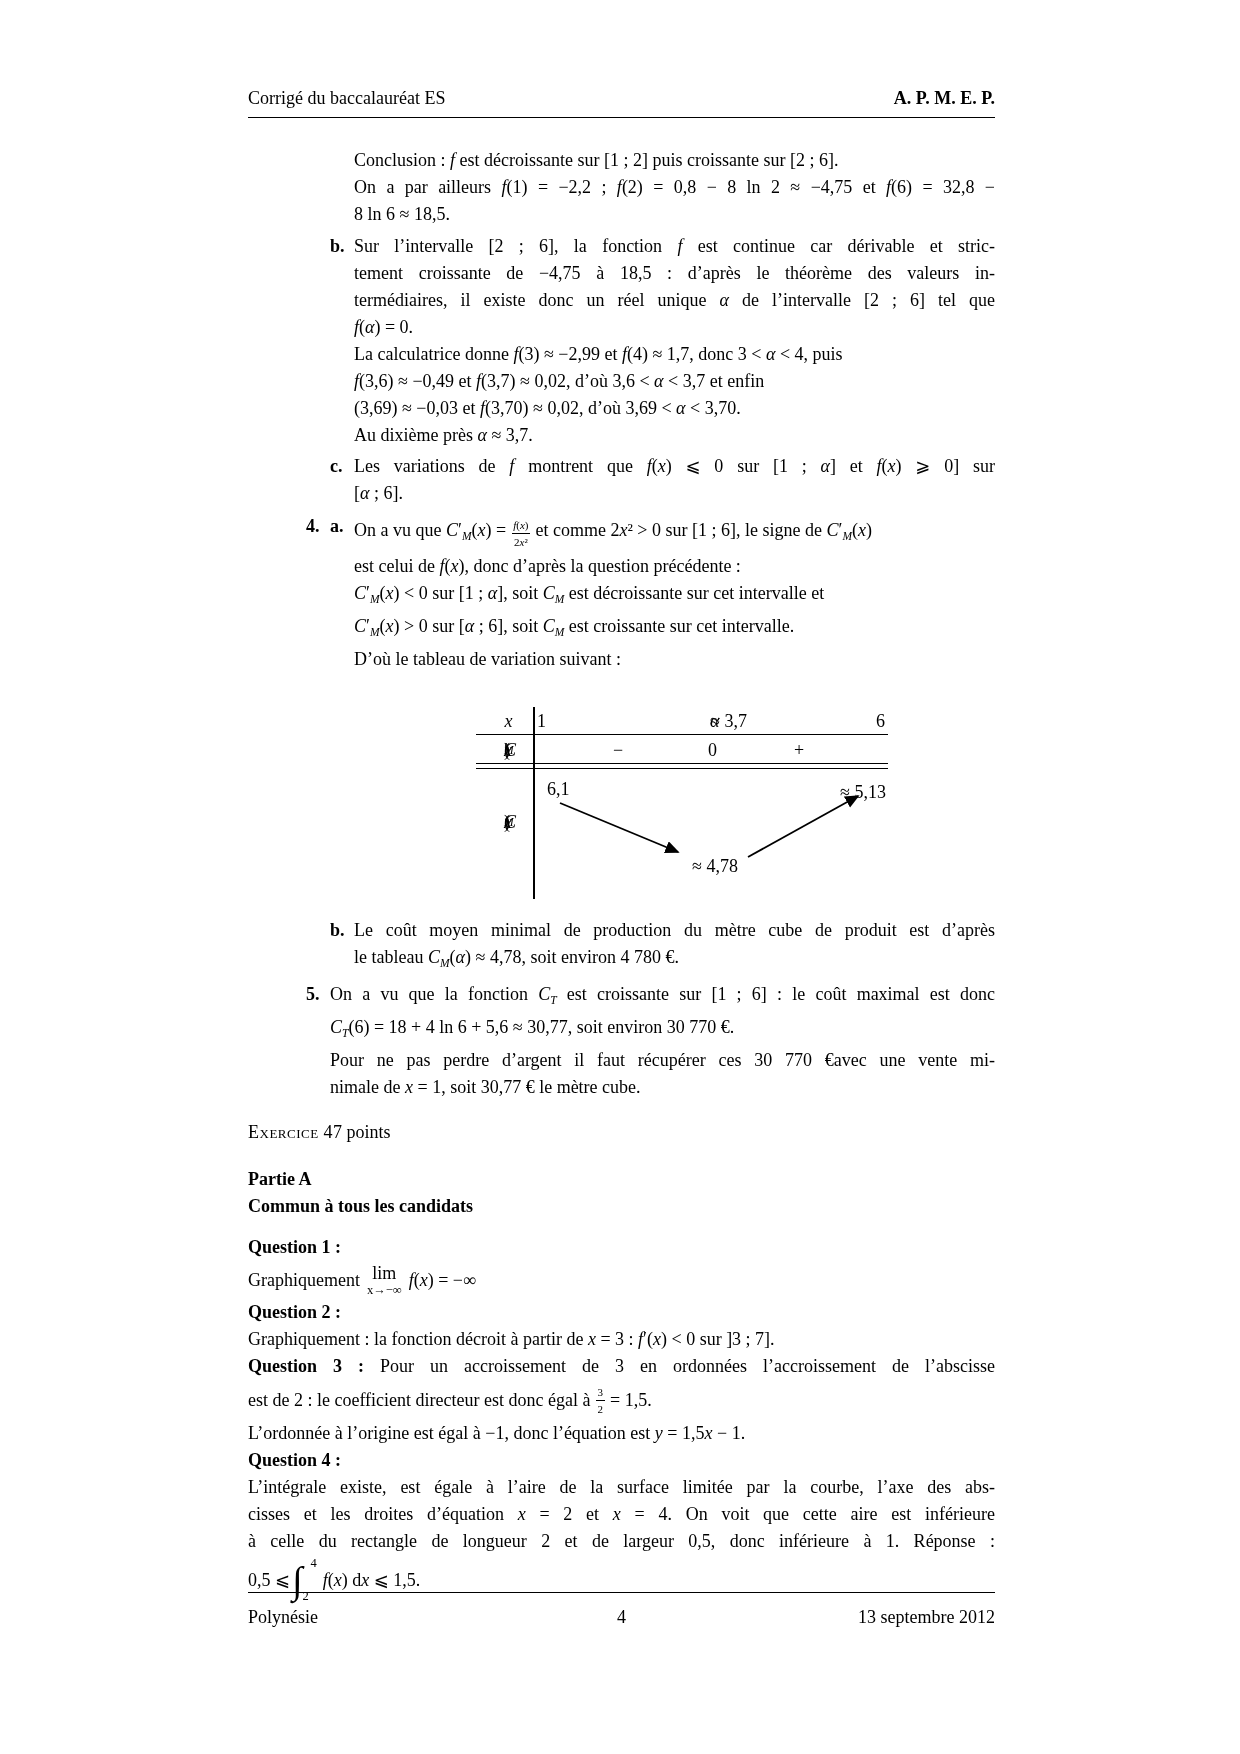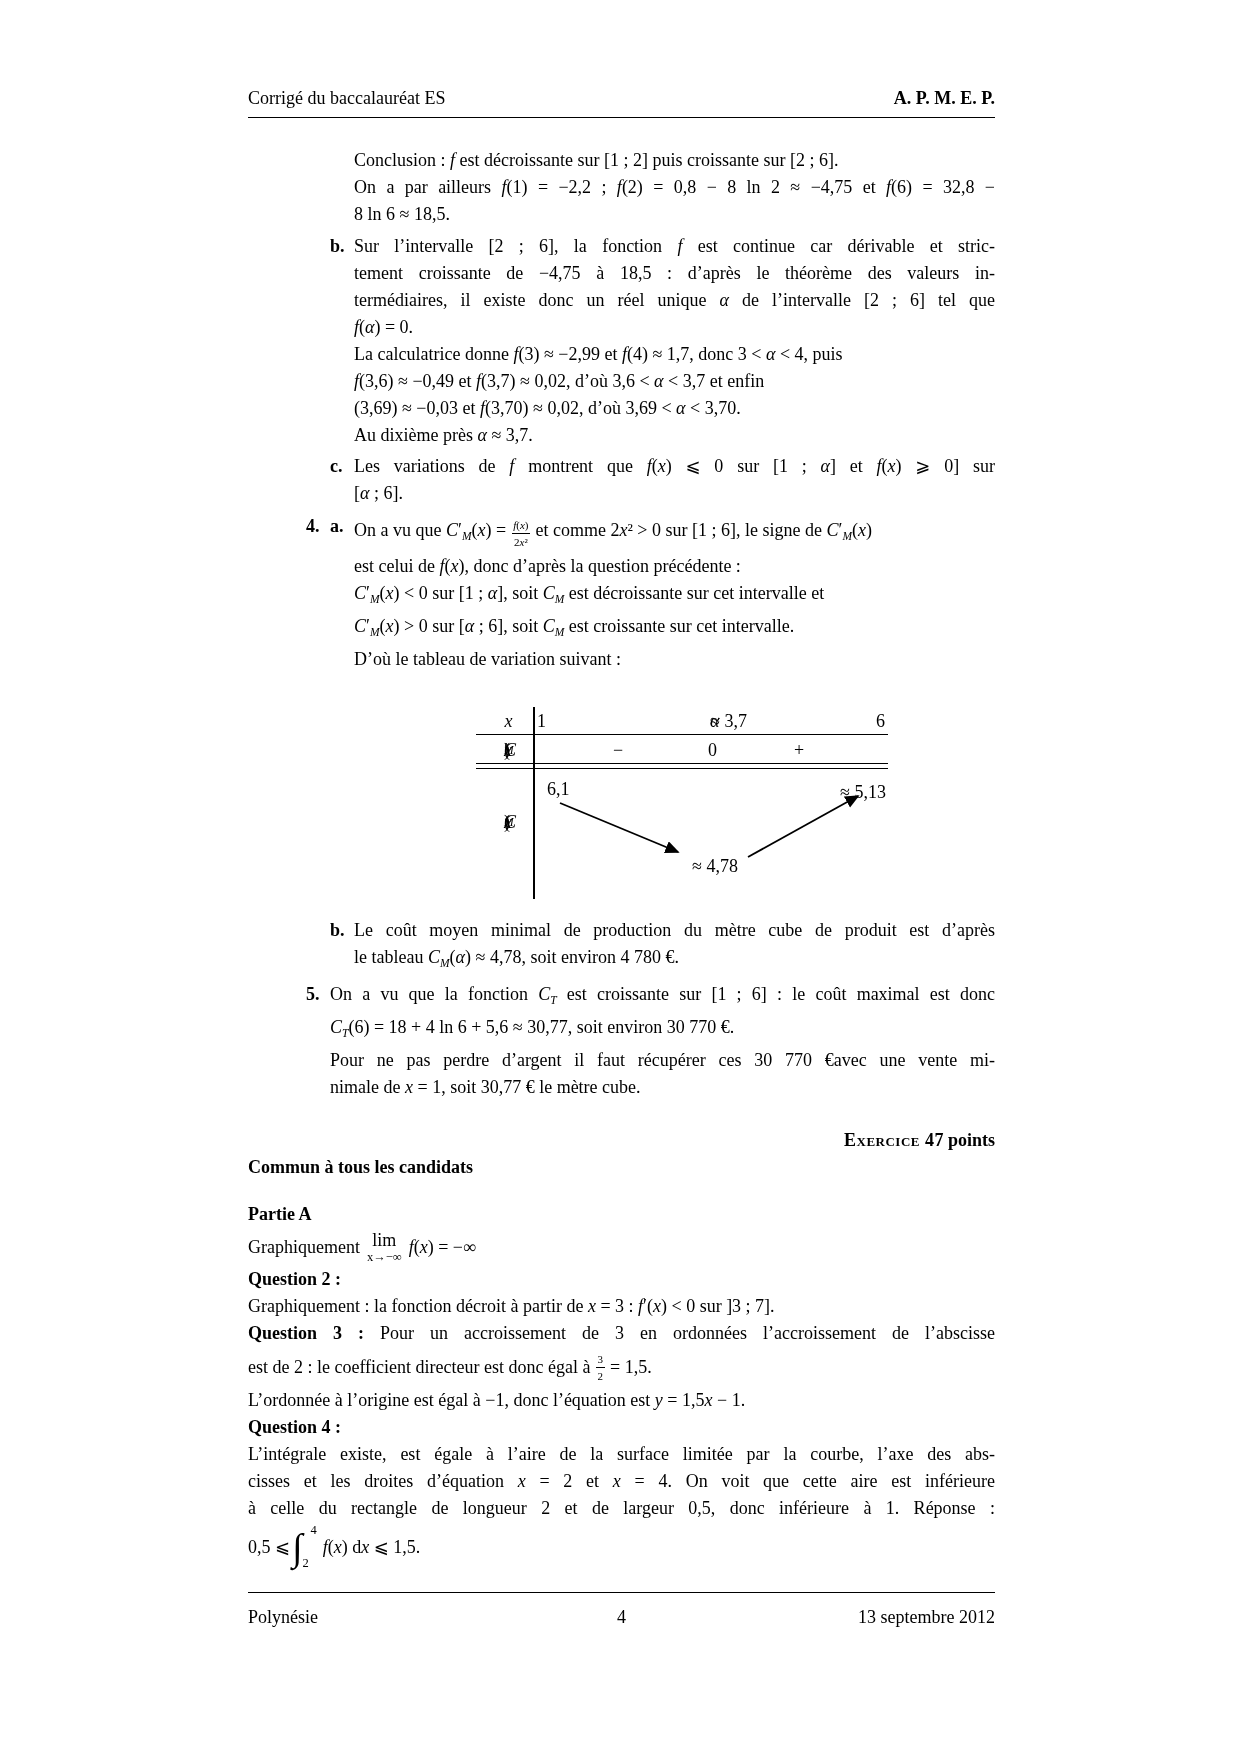--- a/index.html
+++ b/index.html
@@ -53,21 +53,21 @@
   .vt-r2lbl{left:0;top:30px;width:56px;text-align:center;}
   .vt-minus{left:137px;top:30px;}
   .vt-zero{left:232px;top:30px;}
   .vt-plus{left:318px;top:30px;}
   .vt-v1{left:71px;top:69px;}
   .vt-v3{right:2px;top:72px;}
   .vt-vmin{left:196px;top:146px;width:86px;text-align:center;}
   .vt-r3lbl{left:0;top:102px;width:56px;text-align:center;}
   .vt-arrows{position:absolute;left:0;top:0;}
   
-  .exhead{display:flex;justify-content:flex-end;margin-top:26px;font-weight:bold;}
+  .exhead{display:flex;justify-content:flex-start;margin-top:18px;font-weight:normal;}
   .sc{font-variant:small-caps;letter-spacing:0.5px;}
   .bold-line{font-weight:bold;}
   .partie{margin-top:20px;font-weight:bold;}
   .qh{font-weight:bold;}
   .mt-q1{margin-top:14px;}
   
   .limline{display:flex;align-items:center;height:38px;}
   .limstack{display:inline-flex;flex-direction:column;align-items:center;margin:0 7px;}
   .limtop{line-height:21px;}
   .limbot{font-size:12.5px;line-height:13px;}
@@ -208,24 +208,25 @@
       <div class="line"><span class="rt-i">C</span><span class="rt-is">T</span><span>(6) = 18 + 4 ln 6 + 5,6 ≈ 30,77, soit environ 30 770 €.</span></div>
       <div class="line j"><span>Pour ne pas perdre d’argent il faut récupérer ces 30 770 €avec une vente mi-</span></div>
       <div class="line"><span>nimale de </span><span class="rt-i">x</span><span> = 1, soit 30,77 € le mètre cube.</span></div>
     </div>
   </div>
 
   <div class="exhead">
     <span class="sc">Exercice 4</span>
     <span>7 points</span>
   </div>
+  <div class="line partie">Partie A</div>
+
   <div class="line bold-line">Commun à tous les candidats</div>
 
-  <div class="line partie">Partie A</div>
-
+  <div class="line qh mt-q1">Question 1 :</div>
   <div class="line limline">
     <span>Graphiquement</span>
     <span class="limstack">
       <span class="limtop">lim</span>
       <span class="limbot">x→−∞</span>
     </span>
     <span><span class="rt-i">f</span><span>(</span><span class="rt-i">x</span><span>) = −∞</span></span>
   </div>
 
   <div class="line qh">Question 2 :</div>

